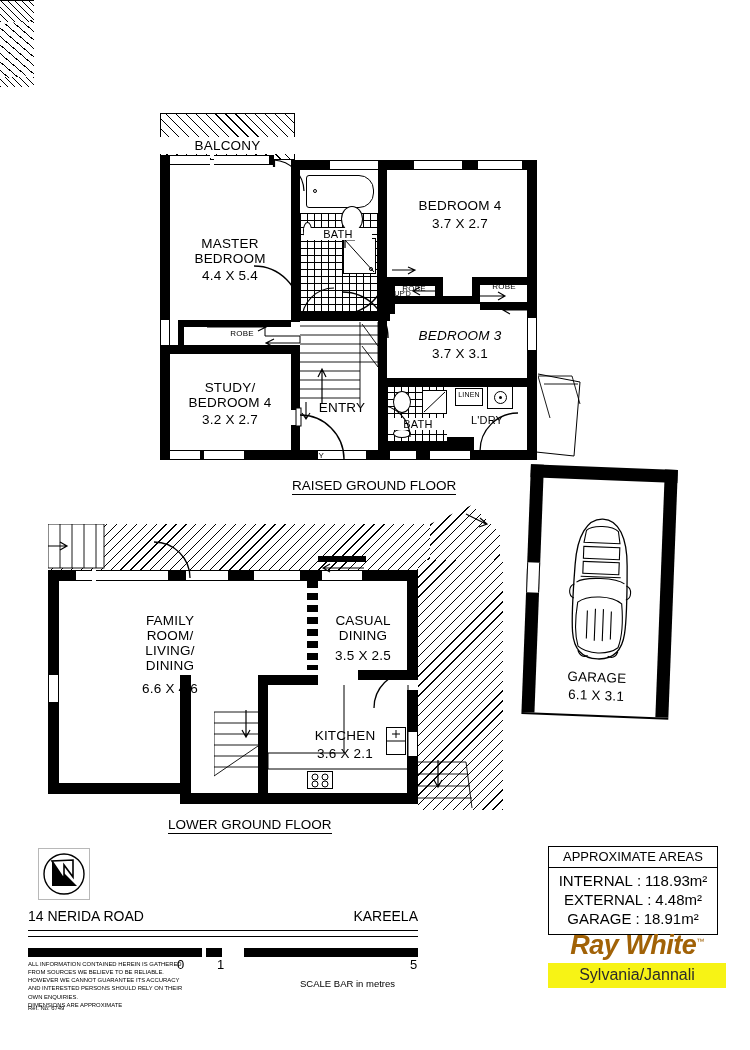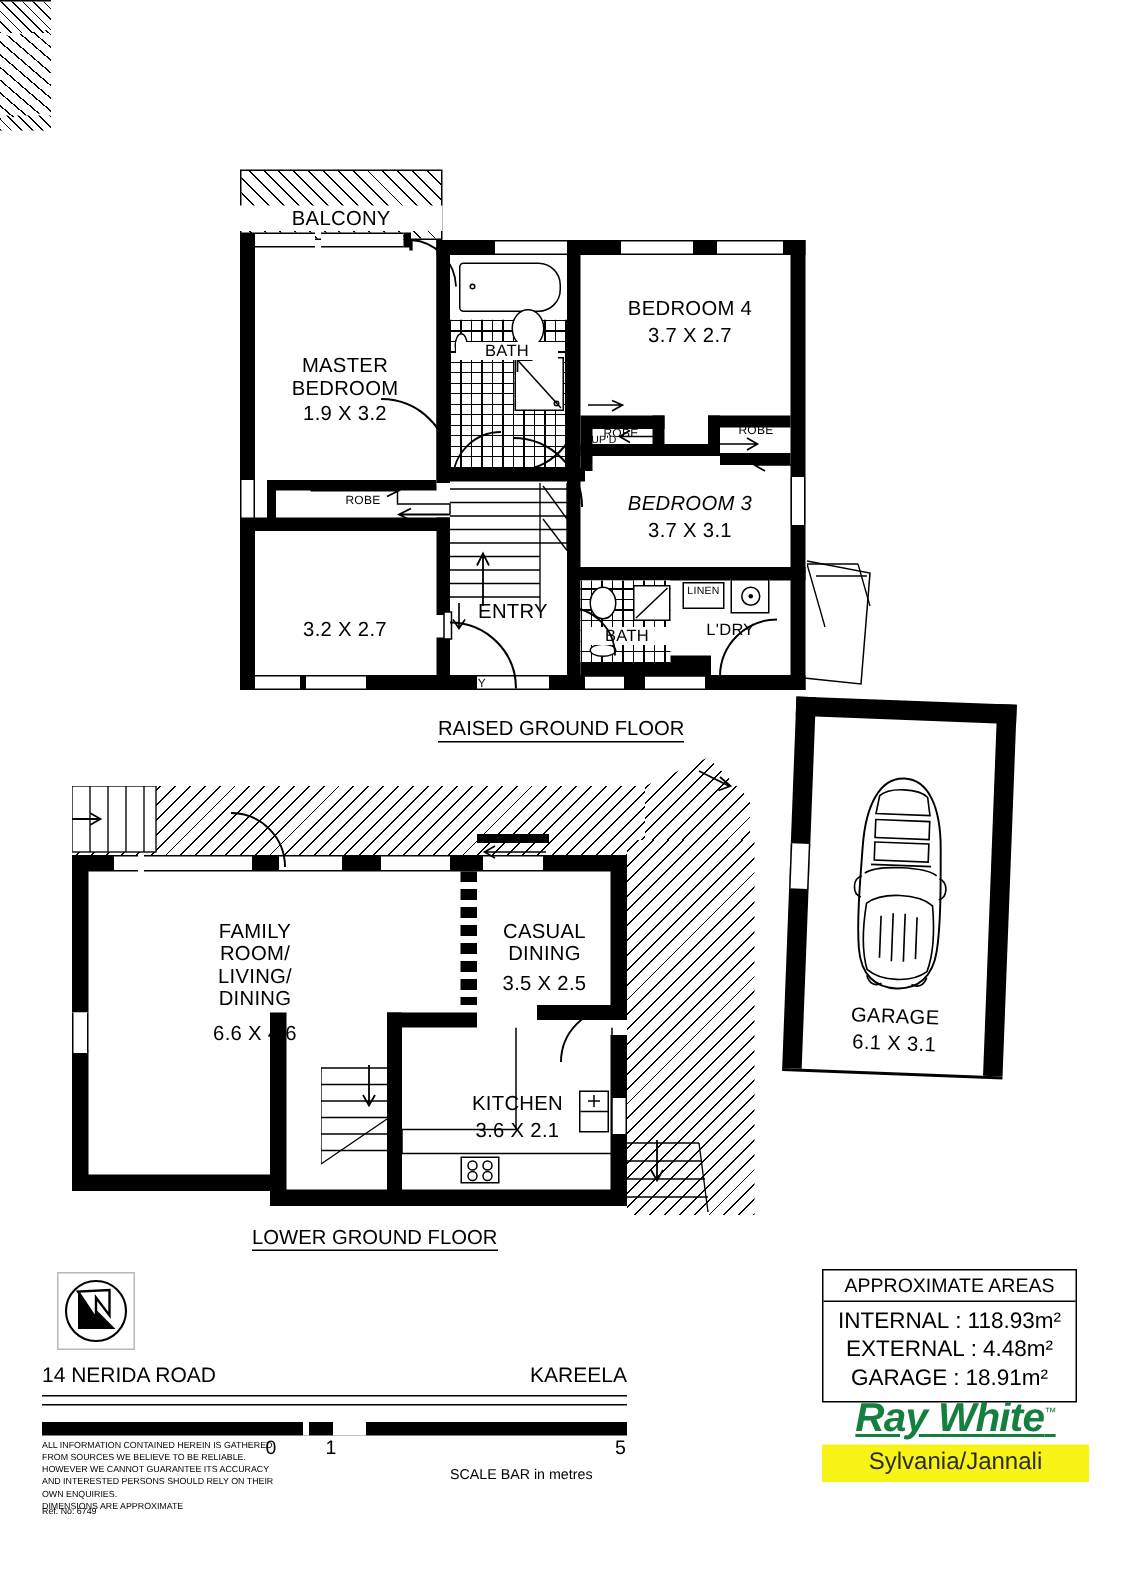--- a/index.html
+++ b/index.html
@@ -144,23 +144,22 @@
     display: flex; justify-content: center; gap: 4px;
     font-size: 15px; line-height: 1.28; color: #000;
   }
   .area-row .k { text-align: right; }
   .area-row .sep { }
   .area-row .v { text-align: left; }
 
   #brand { position: absolute; left: 548px; top: 930px; width: 178px; }
   #brand-name {
     font-size: 27px; font-weight: bold; font-style: italic;
-    letter-spacing: -0.5px; color: #15803d; text-align: center;
+    letter-spacing: -0.5px; color: #a16207; text-align: center;
     font-family: "Liberation Sans", sans-serif;
-    text-decoration: underline;
   }
   #brand-name sup { font-size: 8px; font-weight: normal; font-style: normal; vertical-align: super; }
   #brand-office {
     margin-top: 2px;
     background: #f7f315;
     text-align: center;
     font-size: 16px;
     color: #2b2b2b;
     padding: 3px 0 4px;
   }
@@ -379,28 +378,30 @@
     </div>
     <div class="hatch-nb" style="left:537px; top:398px; width:34px; height:55px; background-image:repeating-linear-gradient(45deg,#000 0 0.8px,transparent 0.8px 6px); transform:skewY(-8deg);"></div>
     <svg style="position:absolute; left:528px; top:370px;" width="60" height="95">
       <path d="M10 4 L52 12 L46 86 L8 82" stroke="#000" stroke-width="1" fill="none"></path>
     </svg>
 
     <div class="floorlabel" style="left:292px; top:478px;">RAISED GROUND FLOOR</div>
 
     <div class="lbl rm" style="left:170px; top:236px; width:120px;">MASTER
 BEDROOM</div>
-    <div class="lbl rm" style="left:170px; top:268px; width:120px;">1.9 X 3.2</div>
+    <div class="lbl rm" style="left:170px; top:268px; width:120px;">4.4 X 5.4</div>
 
     <div class="lbl rm" style="left:392px; top:198px; width:136px;">BEDROOM 4</div>
     <div class="lbl rm" style="left:392px; top:216px; width:136px;">3.7 X 2.7</div>
 
     <div class="lbl rm" style="left:392px; top:328px; width:136px;font-style:italic;">BEDROOM 3</div>
     <div class="lbl rm" style="left:392px; top:346px; width:136px;">3.7 X 3.1</div>
 
+    <div class="lbl rm" style="left:168px; top:380px; width:124px;">STUDY/
+BEDROOM 4</div>
     <div class="lbl rm" style="left:168px; top:412px; width:124px;">3.2 X 2.7</div>
 
     <div class="lbl rm" style="left:304px; top:400px; width:76px;">ENTRY</div>
   </div>
 
   <div style="position:absolute; left:520px; top:465px; width:160px; height:260px; transform:rotate(2.2deg); transform-origin:50% 50%;">
     <div class="wall" style="left:6px;  top:2px;  width:13px; height:248px;"></div>
     <div class="wall" style="left:140px;top:2px;  width:13px; height:248px;"></div>
     <div class="wall" style="left:6px;  top:2px;  width:147px; height:13px;"></div>
     <div class="thinline" style="left:6px; top:250px; width:147px; height:1.5px;"></div>

